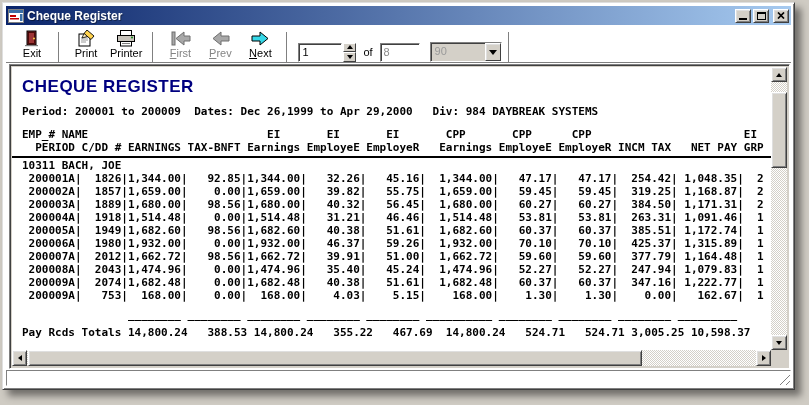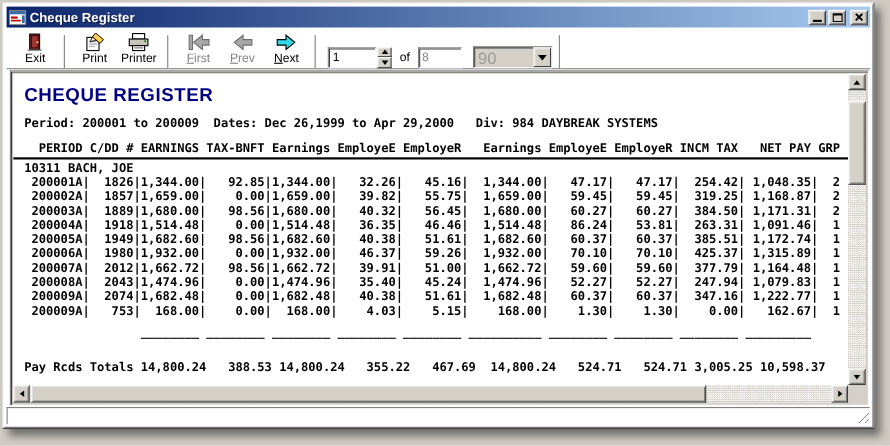--- a/index.html
+++ b/index.html
@@ -35,42 +35,42 @@
     box-shadow:inset 1px 1px 0 #404040;font-size:11px;font-family:"Liberation Sans",sans-serif;
     padding:1px 3px;outline:none;}
   .pagenum{width:44px;color:#000;}
   .spinner{display:flex;flex-direction:column;width:13px;height:19px;margin-left:1px;}
   .spinbtn{flex:1;background:#d4d0c8;border:1px solid;border-color:#fff #404040 #404040 #fff;
     display:flex;align-items:center;justify-content:center;cursor:pointer;}
   .oflabel{font-size:11px;margin:0 7px;color:#000;}
   .totalnum{width:40px;color:#8a8a8a;}
   .combo{display:flex;width:72px;height:20px;background:#d4d0c8;border:1px solid;
     border-color:#808080 #fff #fff #808080;box-shadow:inset 1px 1px 0 #404040;margin-left:10px;}
-  .combo .cval{flex:1;font-size:15px;color:#9a9a9a;padding:2px 4px;}
+  .combo .cval{flex:1;font-size:11px;color:#9a9a9a;padding:2px 4px;}
   .combo .cbtn{width:16px;background:#d4d0c8;border:1px solid;border-color:#fff #404040 #404040 #fff;
     box-shadow:inset 1px 1px 0 #dfdfdf;display:flex;align-items:center;justify-content:center;cursor:pointer;}
   .tri{width:0;height:0;}
   .tri.up{border-left:3px solid transparent;border-right:3px solid transparent;border-bottom:4px solid #000;}
   .tri.down{border-left:3px solid transparent;border-right:3px solid transparent;border-top:4px solid #000;}
   .tri.left{border-top:3px solid transparent;border-bottom:3px solid transparent;border-right:4px solid #000;}
   .tri.right{border-top:3px solid transparent;border-bottom:3px solid transparent;border-left:4px solid #000;}
   .tri.big-down{border-left:4px solid transparent;border-right:4px solid transparent;border-top:5px solid #000;}
   
   .content{position:absolute;left:6px;top:61px;width:781px;height:305px;background:#d4d0c8;
     border:1px solid;border-color:#808080 #fff #fff #808080;box-shadow:inset 1px 1px 0 #404040;}
   .report-view{position:absolute;left:2px;top:2px;right:18px;bottom:18px;background:#fff;
     overflow:hidden;padding:8px 0 0 10px;}
   .r-title{font-family:"Liberation Sans",sans-serif;font-weight:bold;font-size:17px;color:#000080;
     letter-spacing:.5px;margin:2px 0 8px;}
   .mono,.rline{font-family:"DejaVu Sans Mono",monospace;font-weight:bold;font-size:11px;
     line-height:13px;color:#000;white-space:pre;}
   .r-meta{margin-bottom:10px;}
   .hrule{border-top:2px solid #000;margin:2px 0 1px -10px;}
   .rsep{margin-top:6px;}
-  .rtotals{margin-top:19px;}
+  .rtotals{margin-top:5px;}
   
   .dither{background:repeating-conic-gradient(#fff 0% 25%,#d4d0c8 0% 50%);background-size:2px 2px;}
   .vscroll{position:absolute;top:2px;right:2px;width:16px;bottom:18px;}
   .hscroll{position:absolute;left:2px;bottom:2px;height:16px;right:18px;}
   .sbtn{position:absolute;background:#d4d0c8;border:1px solid;border-color:#fff #404040 #404040 #fff;
     box-shadow:inset 1px 1px 0 #dfdfdf,inset -1px -1px 0 #808080;
     display:flex;align-items:center;justify-content:center;cursor:pointer;}
   .vscroll .sbtn{left:0;width:16px;height:15px;}
   .vscroll .up{top:0;} .vscroll .dn{bottom:0;}
   .hscroll .sbtn{top:0;height:16px;width:15px;}
@@ -198,27 +198,28 @@
       </span>
     </div>
     <div class="tsep"></div>
   </div>
 
   <div class="content">
     <div class="report-view">
       <div class="r-title">CHEQUE REGISTER</div>
       <div class="mono r-meta" id="meta-line">Period: 200001 to 200009  Dates: Dec 26,1999 to Apr 29,2000   Div: 984 DAYBREAK SYSTEMS</div>
       <div id="report-body">
+          <div class="rline">EMP_# NAME                           EI       EI       EI       CPP       CPP      CPP                       EI </div>
           <div class="rline">  PERIOD C/DD # EARNINGS TAX-BNFT Earnings EmployeE EmployeR   Earnings EmployeE EmployeR INCM TAX   NET PAY GRP</div>
           <div class="hrule"></div>
           <div class="rline">10311 BACH, JOE</div>
           <div class="rline"> 200001A|  1826|1,344.00|   92.85|1,344.00|   32.26|   45.16|  1,344.00|   47.17|   47.17|  254.42| 1,048.35|  2</div>
           <div class="rline"> 200002A|  1857|1,659.00|    0.00|1,659.00|   39.82|   55.75|  1,659.00|   59.45|   59.45|  319.25| 1,168.87|  2</div>
           <div class="rline"> 200003A|  1889|1,680.00|   98.56|1,680.00|   40.32|   56.45|  1,680.00|   60.27|   60.27|  384.50| 1,171.31|  2</div>
-          <div class="rline"> 200004A|  1918|1,514.48|    0.00|1,514.48|   36.35|   46.46|  1,514.48|   86.24|   53.81|  263.31| 1,091.46|  1</div>
+          <div class="rline"> 200004A|  1918|1,514.48|    0.00|1,514.48|   31.21|   46.46|  1,514.48|   53.81|   53.81|  263.31| 1,091.46|  1</div>
           <div class="rline"> 200005A|  1949|1,682.60|   98.56|1,682.60|   40.38|   51.61|  1,682.60|   60.37|   60.37|  385.51| 1,172.74|  1</div>
           <div class="rline"> 200006A|  1980|1,932.00|    0.00|1,932.00|   46.37|   59.26|  1,932.00|   70.10|   70.10|  425.37| 1,315.89|  1</div>
           <div class="rline"> 200007A|  2012|1,662.72|   98.56|1,662.72|   39.91|   51.00|  1,662.72|   59.60|   59.60|  377.79| 1,164.48|  1</div>
           <div class="rline"> 200008A|  2043|1,474.96|    0.00|1,474.96|   35.40|   45.24|  1,474.96|   52.27|   52.27|  247.94| 1,079.83|  1</div>
           <div class="rline"> 200009A|  2074|1,682.48|    0.00|1,682.48|   40.38|   51.61|  1,682.48|   60.37|   60.37|  347.16| 1,222.77|  1</div>
           <div class="rline"> 200009A|   753|  168.00|    0.00|  168.00|    4.03|    5.15|    168.00|    1.30|    1.30|    0.00|   162.67|  1</div>
           <div class="rline rsep">                ________ ________ ________ ________ ________ __________ ________ ________ ________ _________</div>
           <div class="rline rtotals">Pay Rcds Totals 14,800.24   388.53 14,800.24   355.22   467.69  14,800.24   524.71   524.71 3,005.25 10,598.37</div>
         </div>
     </div>

